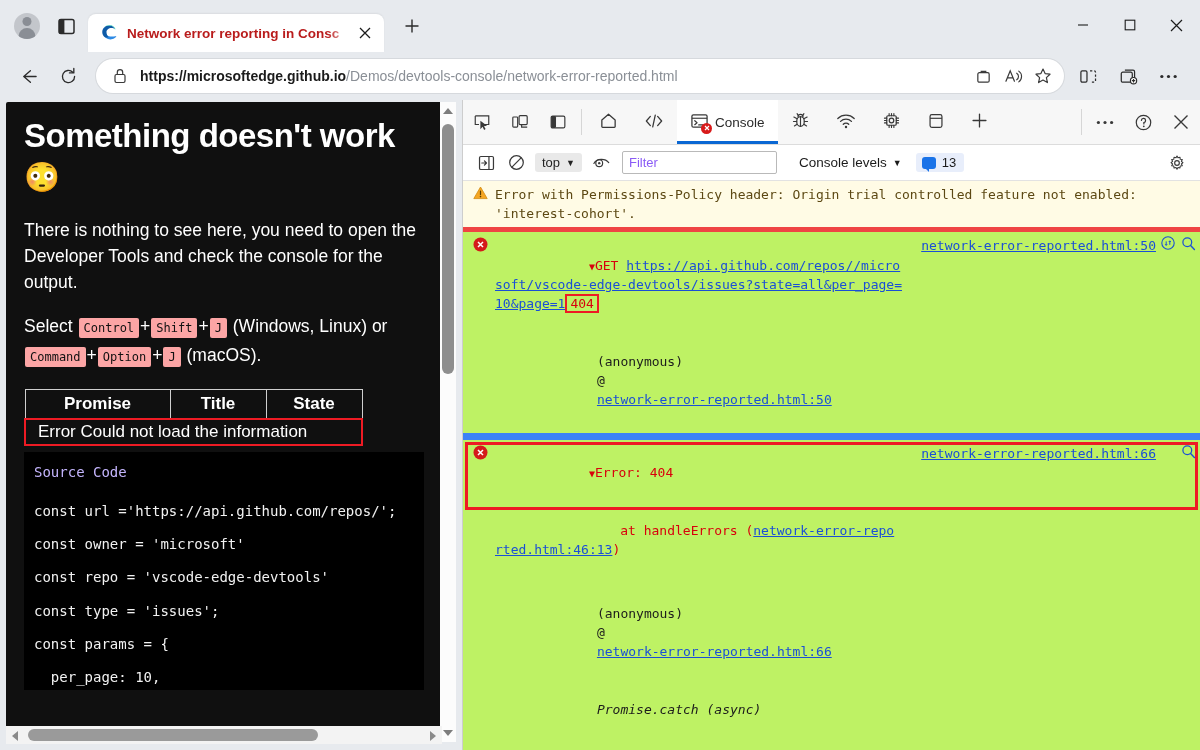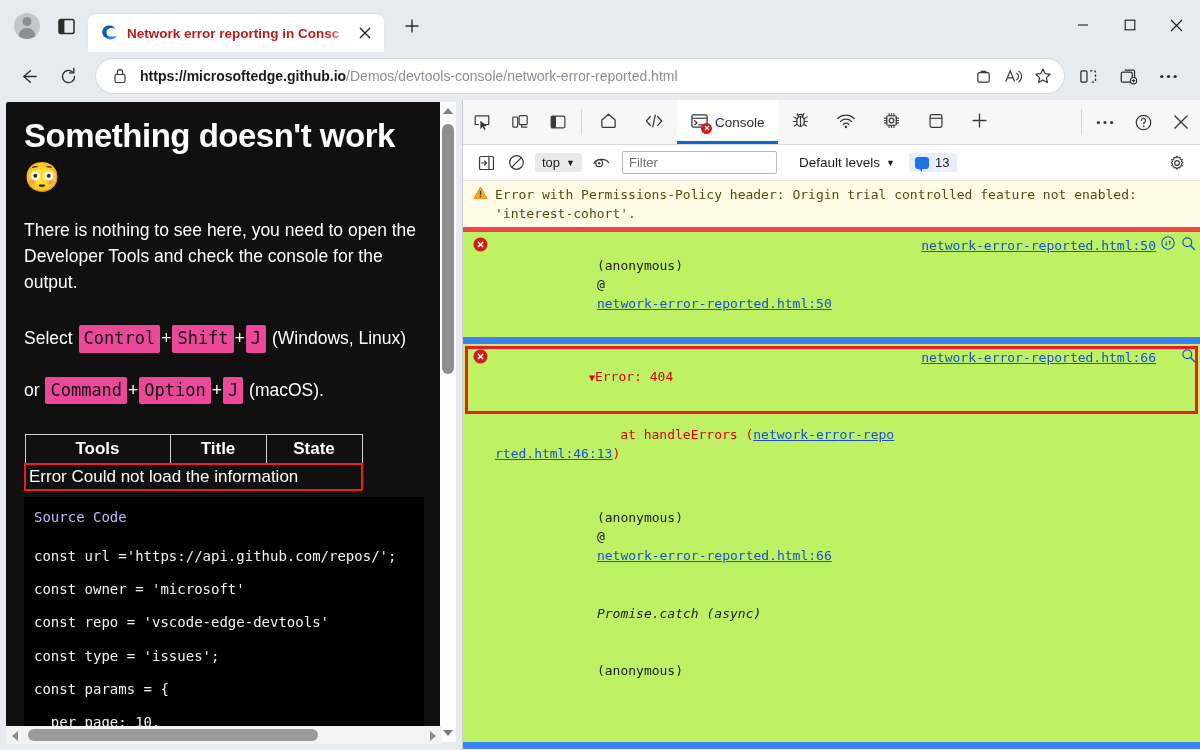--- a/index.html
+++ b/index.html
@@ -85,35 +85,35 @@
     border-radius:2px;
   }
   .pageinner { padding:14px 18px 0 18px; }
   h1.head {
     font-size:33px; line-height:1.22; font-weight:700; letter-spacing:-.5px;
     margin-bottom:20px;
   }
   .emoji { font-size:29px; }
   p.para { font-size:17.5px; line-height:1.5; margin-bottom:18px; }
   .kbd {
-    font-family:"DejaVu Sans Mono", monospace; font-size:17px;
-    background:#ec4899; color:#111; padding:1px 5px; border-radius:2px;
-    display:inline-block; margin:12px 1px;
+    font-family:"DejaVu Sans Mono", monospace; font-size:12px;
+    background:#fca5a5; color:#111; padding:1px 5px; border-radius:2px;
+    display:inline-block; margin:4px 1px;
   }
   table.issues {
     border-collapse:collapse; margin-top:14px; width:337px; table-layout:fixed;
   }
   table.issues th {
     border:1px solid #cfcfcf; font-size:17px; font-weight:700; padding:4px 0; text-align:center;
   }
   table.issues th:nth-child(1){width:145px;}
   table.issues th:nth-child(2){width:96px;}
   table.issues th:nth-child(3){width:96px;}
   table.issues td.err {
-    border:2.5px solid #ee1b24; font-size:17px; padding:2px 3px; color:#fff;
+    border:2.5px solid #ee1b24; font-size:17px; padding:2px 12px; color:#fff;
   }
   .srcblock {
     margin-top:6px; background:#000; width:400px; padding:8px 10px 0 10px;
     font-family:"DejaVu Sans Mono", monospace; font-size:14px; line-height:1.74;
   }
   .srctitle { color:#c4b5fd; margin-bottom:14px; }
   .srcline { color:#f2f2f2; white-space:pre;margin-top:9px; }
 
   
   .vscroll { position:absolute; right:6px; top:2px; width:16px; height:640px; background:#fcfcfc; }
@@ -149,21 +149,21 @@
     height:36px; display:flex; align-items:center; gap:0px; padding:0 8px;
     background:#fff; border-bottom:1px solid #e2e2e2;
   }
   .fb-ico { width:30px; height:26px; display:flex; align-items:center; justify-content:center; color:#3a3a3a; flex:none;}
   .ctxsel {
     display:flex; align-items:center; gap:6px; background:#e9e9e9; border-radius:3px;
     padding:2px 7px; font-size:13px; color:#222; margin:0 4px; flex:none;
   }
   .filterinput {
     flex:none; width:155px; height:23px; border:1px solid #b9b9b9; border-radius:2px;
-    background:#fff; font-size:13px; color:#737373; padding:0 6px; display:flex; align-items:center;
+    background:#fff; font-size:13px; color:#8b5cf6; padding:0 6px; display:flex; align-items:center;
     margin-left:6px;
   }
   .levels { display:flex; align-items:center; gap:6px; font-size:13.5px; margin-left:22px; flex:none;}
   .badge {
     display:flex; align-items:center; gap:6px; background:#e8eefb; border-radius:3px;
     padding:2px 8px 2px 6px; font-size:13px; margin-left:14px; flex:none;
   }
   .bubble { width:14px; height:12px; border-radius:3px; background:#1a73e8; position:relative; }
   .bubble::after { content:""; position:absolute; left:3px; bottom:-3px; border-left:4px solid transparent; border-top:4px solid #1a73e8;}
   .gear-right { margin-left:auto; }
@@ -321,21 +321,21 @@
             <span class="kbd">Control</span>+<span class="kbd">Shift</span>+<span class="kbd">J</span>
             <span>(Windows, Linux)</span>
             <span>or</span>
             <span class="kbd">Command</span>+<span class="kbd">Option</span>+<span class="kbd">J</span>
             <span>(macOS).</span>
           </p>
 
           <table class="issues">
             <tbody>
                 <tr>
-              <th>Tools</th>
+              <th>Promise</th>
               <th>Title</th>
               <th>State</th>
             </tr>
             <tr>
               <td class="err" colspan="3">Error Could not load the information</td>
             </tr>
           </tbody>
             </table>
 
           <div class="srcblock">
@@ -509,21 +509,21 @@
           <svg width="19" height="15" viewBox="0 0 20 15">
               <path d="M2 8.5 C5 3 14 3 17.6 7.6" fill="none" stroke="#3a3a3a" stroke-width="1.25" stroke-linecap="round"></path>
               <circle cx="7.6" cy="8.2" r="3.6" fill="none" stroke="#3a3a3a" stroke-width="1.25"></circle>
               <circle cx="7.6" cy="8.2" r="1.25" fill="#3a3a3a"></circle>
             </svg>
         </div>
         <div class="filterinput">
           <span>Filter</span>
         </div>
         <div class="levels">
-          <span>Default levels</span>
+          <span>Console levels</span>
           <span style="font-size:9px;">▼</span>
         </div>
         <div class="badge">
           <span class="bubble"></span>
           <span>13</span>
         </div>
         <div class="fb-ico gear-right">
           <svg width="18" height="18" viewBox="0 0 20 20">
               <circle cx="10" cy="10" r="2.6" fill="none" stroke="#3a3a3a" stroke-width="1.3"></circle>
               <path d="M10 2.2 L11.1 4.2 L13.3 3.6 L13.6 5.9 L15.9 6.1 L14.9 8.1 L16.6 9.6 L14.9 11.1 L15.9 13.1 L13.6 13.3 L13.3 15.6 L11.1 15 L10 17 L8.9 15 L6.7 15.6 L6.4 13.3 L4.1 13.1 L5.1 11.1 L3.4 9.6 L5.1 8.1 L4.1 6.1 L6.4 5.9 L6.7 3.6 L8.9 4.2 Z" fill="none" stroke="#3a3a3a" stroke-width="1.2" stroke-linejoin="round"></path>
@@ -558,20 +558,23 @@
                 <circle cx="7" cy="7" r="6.2" fill="none" stroke="#1a4fd6" stroke-width="1.1"></circle>
                 <path d="M5.2 5.4 L5.2 9.2 M4.2 8.2 L5.2 9.4 L6.2 8.2 M8.8 8.8 L8.8 5 M7.8 6 L8.8 4.8 L9.8 6" fill="none" stroke="#1a4fd6" stroke-width="1"></path>
               </svg>
           </span>
           <span class="toolico" style="right:4px;">
             <svg width="15" height="15" viewBox="0 0 15 15">
                 <circle cx="6.3" cy="6.3" r="4.4" fill="none" stroke="#1a4fd6" stroke-width="1.25"></circle>
                 <path d="M9.6 9.6 L13.4 13.4" stroke="#1a4fd6" stroke-width="1.4" stroke-linecap="round"></path>
               </svg>
           </span>
+          <div class="row-txt" style="max-width:430px;">
+            <span class="errtext" style="font-size:10px;">▼</span><span class="errtext">GET</span> <a class="lnk">https://api.github.com/repos//microsoft/vscode-edge-devtools/issues?state=all&amp;per_page=10&amp;page=1</a><span class="hl404">404</span>
+          </div>
           <div class="row-txt stack">
             <span>(anonymous)</span>
             <span>@</span>
             <a class="lnk">network-error-reported.html:50</a>
           </div>
         </div>
 
         <div class="row err" style="position:relative;">
           <div class="redbox" style="left:2px; top:2px; right:2px; height:68px;"></div>
           <span class="sev">

